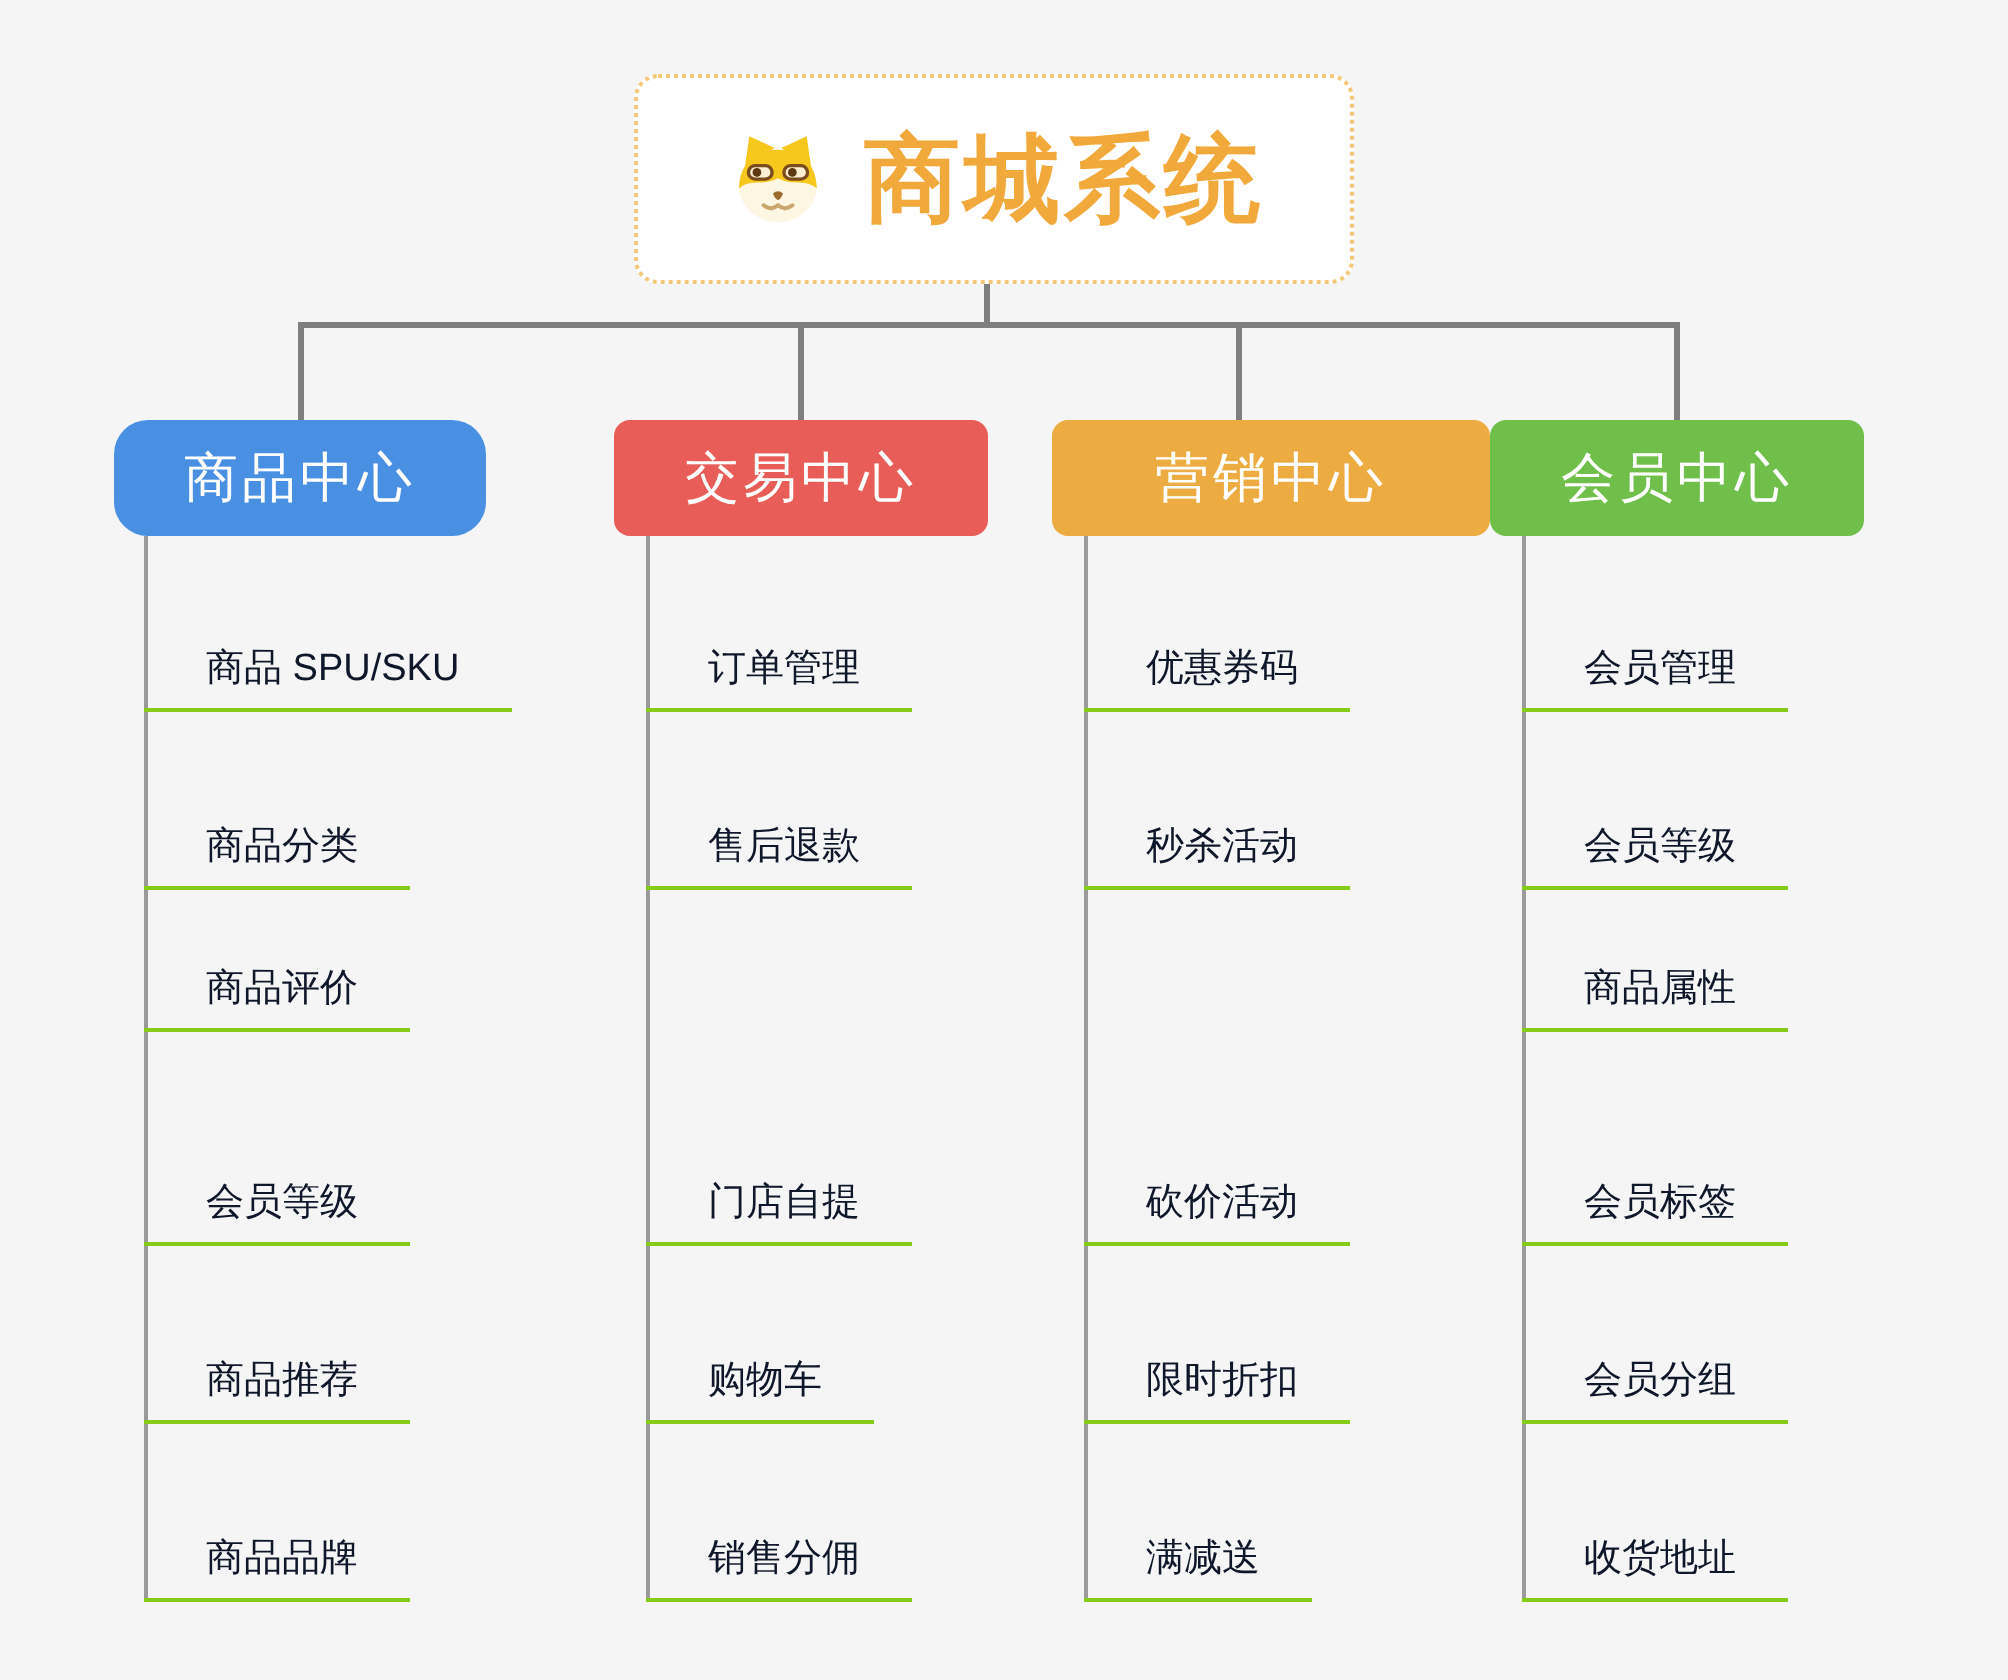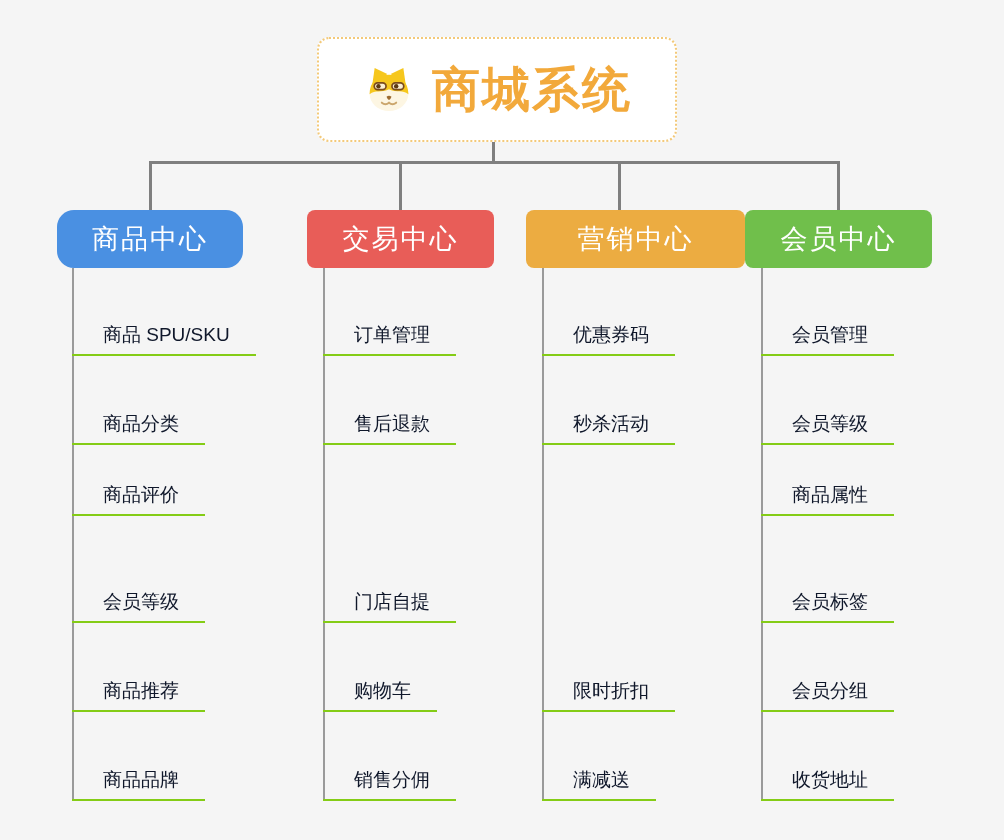--- a/index.html
+++ b/index.html
@@ -134,20 +134,21 @@
   <div class="subtopic cx1 r6"><span>商品品牌</span></div>
 
   <div class="subtopic cx2 r1"><span>订单管理</span></div>
   <div class="subtopic cx2 r2"><span>售后退款</span></div>
   <div class="subtopic cx2 r4"><span>门店自提</span></div>
   <div class="subtopic cx2 r5"><span>购物车</span></div>
   <div class="subtopic cx2 r6"><span>销售分佣</span></div>
 
   <div class="subtopic cx3 r1"><span>优惠券码</span></div>
   <div class="subtopic cx3 r2"><span>秒杀活动</span></div>
+  <div class="subtopic cx3 r4"><span>砍价活动</span></div>
   <div class="subtopic cx3 r5"><span>限时折扣</span></div>
   <div class="subtopic cx3 r6"><span>满减送</span></div>
 
   <div class="subtopic cx4 r1"><span>会员管理</span></div>
   <div class="subtopic cx4 r2"><span>会员等级</span></div>
   <div class="subtopic cx4 r3"><span>商品属性</span></div>
   <div class="subtopic cx4 r4"><span>会员标签</span></div>
   <div class="subtopic cx4 r5"><span>会员分组</span></div>
   <div class="subtopic cx4 r6"><span>收货地址</span></div>
 

